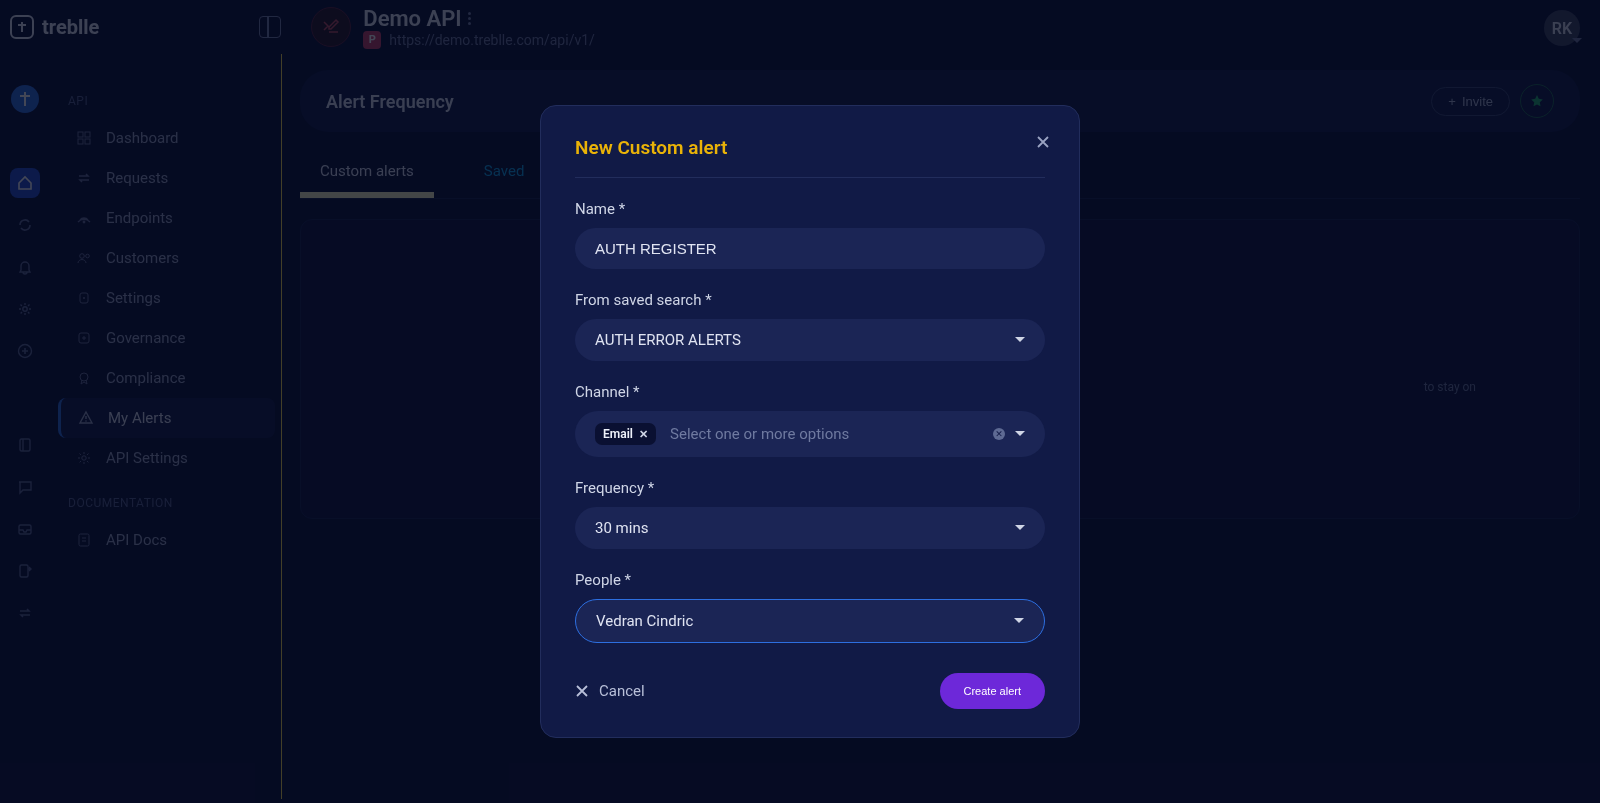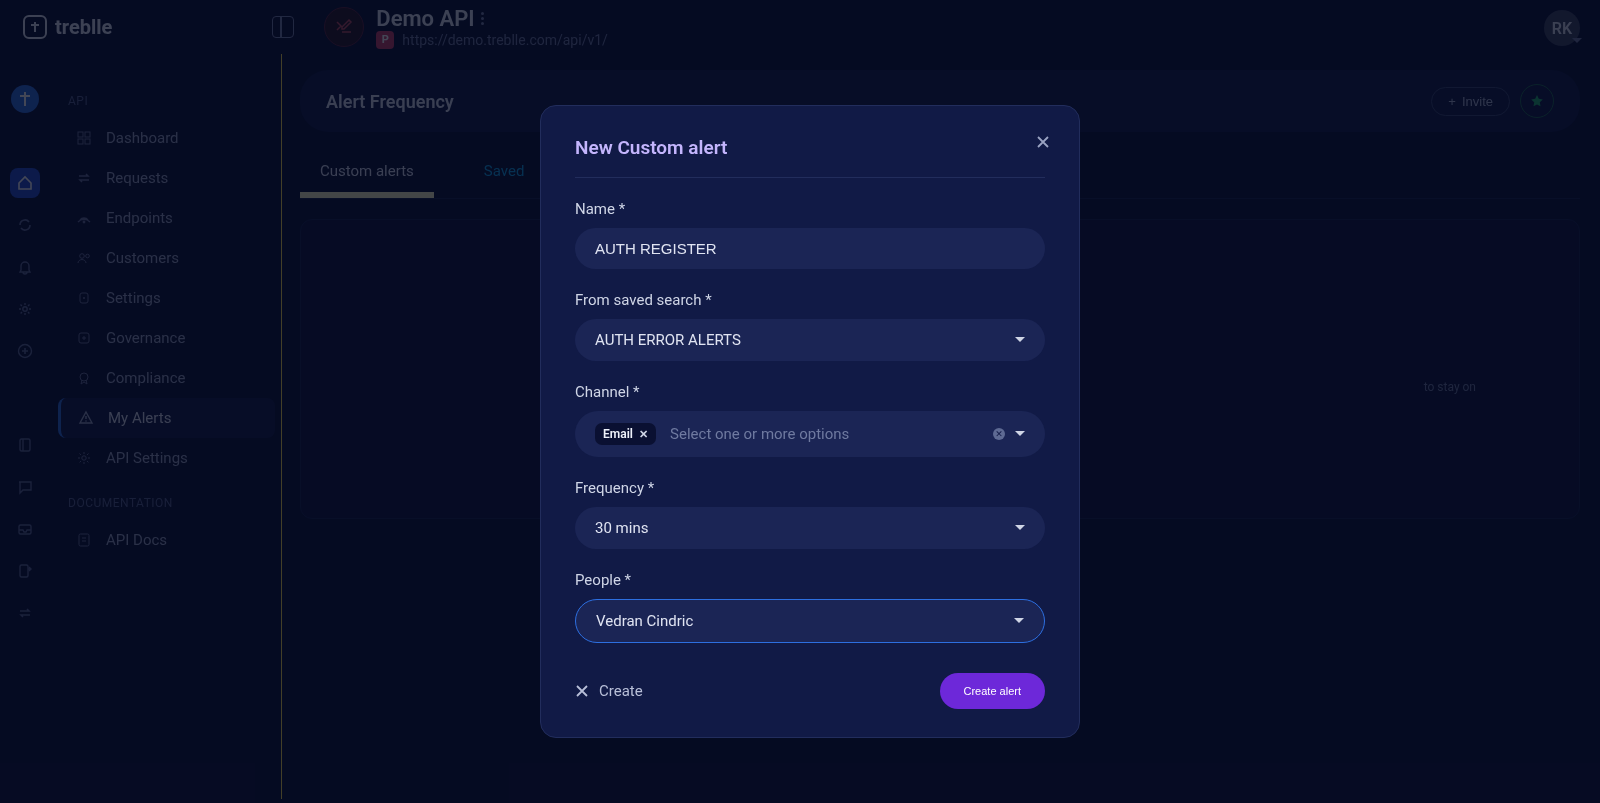--- a/index.html
+++ b/index.html
@@ -6,21 +6,21 @@
   html, body { width: 1600px; height: 803px; overflow: hidden; }
   body {
     background: #0a1032;
     font-family: -apple-system, BlinkMacSystemFont, "Segoe UI", Roboto, sans-serif;
     color: #cfd5e6;
     position: relative;
   }
   
   .topbar {
     position: absolute; top:0; left:0; right:0; height:54px;
-    display:flex; align-items:center; padding:0 23px;
+    display:flex; align-items:center; padding:0 10px;
   }
   .topbar .logo { display:flex; align-items:center; gap:8px; font-weight:700; font-size:20px; color:#e4e8f4;}
   .topbar .logo-mark {
     width:24px; height:24px; border:2px solid #e4e8f4; border-radius:6px; display:flex; align-items:center; justify-content:center;
   }
   .topbar .panel-icon { margin-left: 160px; width:22px; height:22px; border:1.5px solid #7a85aa; border-radius:4px; position:relative;}
   .topbar .panel-icon::after{content:"";position:absolute;left:7px;top:0;bottom:0;width:1.5px;background:#7a85aa;}
   .api-header { display:flex; align-items:center; gap:12px; margin-left:30px;}
   .api-header .api-avatar{width:40px;height:40px;border-radius:50%;background:#2a1422;border:1px solid #5b2038;display:flex;align-items:center;justify-content:center;color:#c34a5c;font-weight:700;}
   .api-header .api-title{font-size:22px;font-weight:600;color:#e4e8f4;}
@@ -53,21 +53,21 @@
   .star-btn{width:34px;height:34px;border-radius:50%;border:1px solid #1e6a4e;display:flex;align-items:center;justify-content:center;margin-left:10px;color:#23b46b;}
   .right-actions{display:flex;align-items:center;}
   .tabs{display:flex;gap:30px;margin-top:18px;border-bottom:1px solid #14204a;}
   .tabs .tab{padding:12px 20px;font-size:15px;color:#0ea5e9;cursor:pointer;}
   .tabs .tab.active{color:#d9def0;border-bottom:6px solid #fef9c3;}
   .content-card{margin-top:20px;height:300px;border:1px solid #14204a;border-radius:12px;background:#0c1338;}
   .hint-text{color:#6f7aa0;font-size:12px;position:absolute;right:104px;top:310px;}
   
   .overlay{position:absolute;inset:0;background:rgba(4,9,30,0.75);}
   .modal{position:absolute;left:540px;top:105px;width:540px;background:#111a46;border:1px solid #222d5c;border-radius:16px;padding:30px 34px 28px;}
-  .modal h2{font-size:19px;color:#c4b5fd;font-weight:600;}
+  .modal h2{font-size:19px;color:#eab308;font-weight:600;}
   .modal .close{position:absolute;right:28px;top:28px;color:#9aa3c2;cursor:pointer;}
   .modal .divider{height:1px;background:#222d5c;margin-top:18px;}
   .field-label{font-size:15px;color:#cfd5e6;margin-top:22px;display:block;}
   .input-pill{margin-top:10px;background:#1b2555;border-radius:24px;padding:12px 20px;font-size:15px;color:#e0e4f2;display:flex;align-items:center;justify-content:space-between;}
   .input-pill input{background:transparent;border:0;outline:0;color:#e0e4f2;font-size:15px;flex:1;}
   .input-pill.focus{border:1px solid #2d6fe0;}
   .input-pill .caret-down{width:0;height:0;border:5px solid transparent;border-top-color:#cfd5e6;margin-top:4px;}
   .input-pill.multi .chip{background:#0a1032;border-radius:7px;padding:4px 8px;font-size:12px;color:#eef1fa;font-weight:600;display:flex;align-items:center;gap:6px;}
   .input-pill.multi .chip .x{font-size:11px;color:#cfd5e6;cursor:pointer;}
   .input-pill.multi .placeholder{color:#6f7aa0;margin-left:14px;flex:1;}
@@ -348,17 +348,17 @@
   <div class="input-pill focus">
     <span>Vedran Cindric</span>
     <span class="caret-down"></span>
   </div>
 
   <div class="modal-actions">
     <div class="cancel">
       <svg width="14" height="14" viewBox="0 0 14 14">
           <path d="M2 2l10 10M12 2L2 12" stroke="currentColor" stroke-width="1.8"></path>
         </svg>
-      <span>Create</span>
+      <span>Cancel</span>
     </div>
     <button class="create-btn">Create alert</button>
   </div>
 </div>
 
 </body></html>

